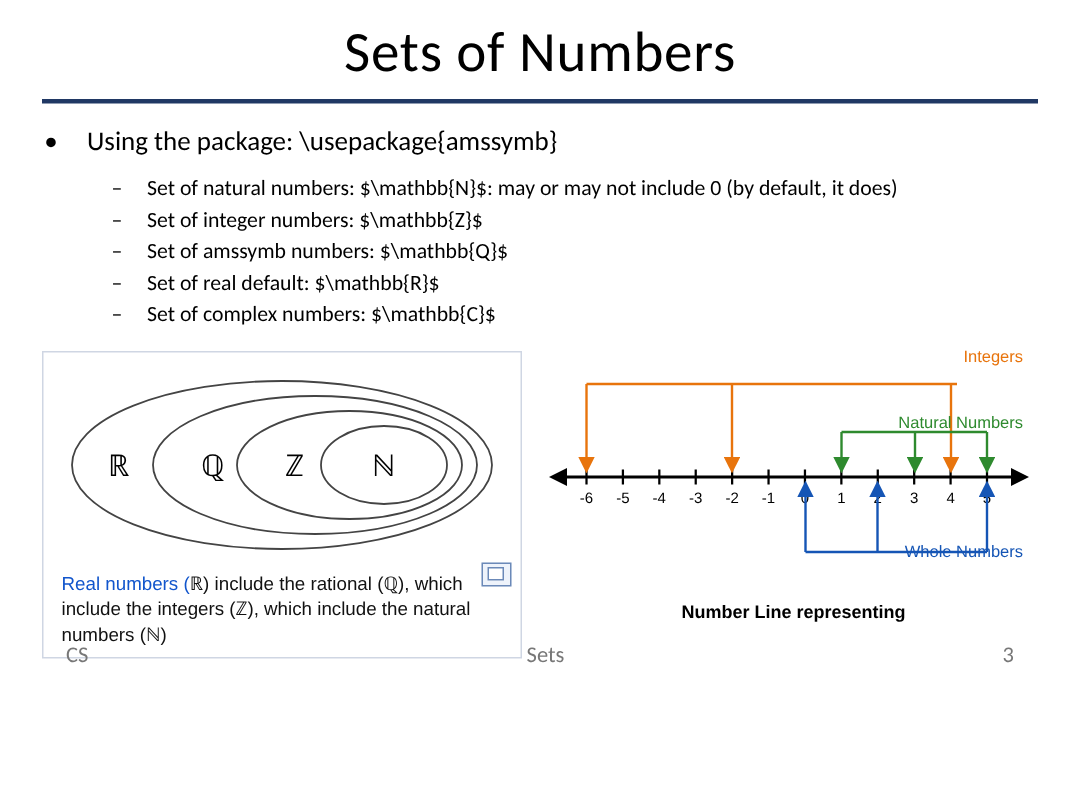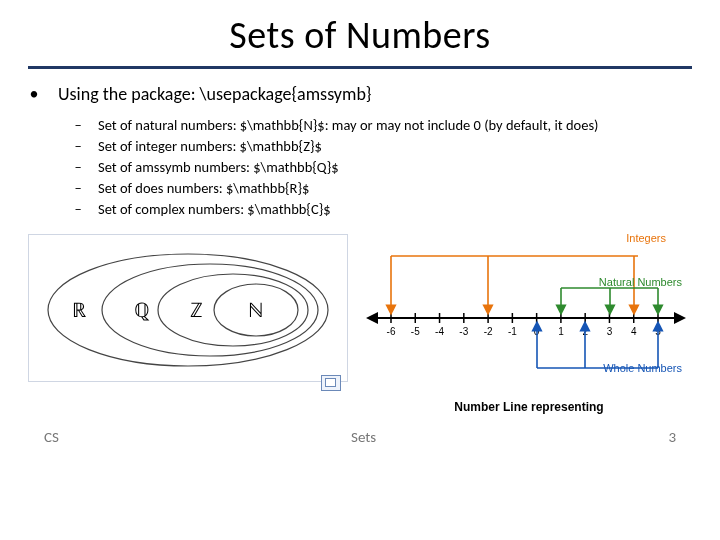--- a/index.html
+++ b/index.html
@@ -14,21 +14,21 @@
   .bullet-l2 .mk { width: 12px; text-align: center; }
   .figrow { display: flex; gap: 18px; margin-top: 14px; align-items: flex-start; }
   .venn { width: 320px; border: 1px solid #cfd6e3; background: #fff; position: relative; padding: 10px 6px 6px 6px; }
   .venn svg { display: block; margin: 0 auto; }
   .venn-cap { font-family: Arial, sans-serif; font-size: 12.5px; color: #111; padding: 6px 6px 0 6px; line-height: 1.35; }
   .venn-cap .sym { font-family: 'Times New Roman', serif; }
   .enl { position: absolute; right: 6px; top: 140px; width: 20px; height: 16px; border: 1px solid #6b89b8; background: #eef3fb; }
   .enl::before { content: ""; position: absolute; left: 3px; top: 2px; width: 9px; height: 7px; border: 1px solid #6b89b8; background: #fff; }
   .numline { flex: 1; position: relative; padding-top: 4px; }
   .nl-lbl { position: absolute; font-size: 11px; font-family: Arial, sans-serif; }
-  .lbl-int { color: #e8740c; right: 26px; top: -2px; }
+  .lbl-int { color: #e8740c; right: 10px; top: -2px; }
   .lbl-nat { color: #2e8a2e; right: 10px; top: 42px; }
   .lbl-whl { color: #1555b5; right: 10px; top: 128px; }
   .nl-caption { text-align: center; font-size: 12px; font-weight: 700; margin-top: 8px; font-family: Arial, sans-serif; }
   .footer { position: absolute; left: 0; bottom: 10px; width: 720px; display: flex; justify-content: space-between; padding: 0 44px; font-size: 15px; color: #777; }
 </style>
 </head>
 <body>
 
 <div class="slide">
   <h1 class="title">Sets of Numbers</h1>
@@ -46,21 +46,21 @@
     <div class="bullet-l2">
         <span class="mk">–</span>
         <span>Set of integer numbers: $\mathbb{Z}$</span>
       </div>
     <div class="bullet-l2">
         <span class="mk">–</span>
         <span>Set of amssymb numbers: $\mathbb{Q}$</span>
       </div>
     <div class="bullet-l2">
         <span class="mk">–</span>
-        <span>Set of does numbers: $\mathbb{R}$</span>
+        <span>Set of real default: $\mathbb{R}$</span>
       </div>
     <div class="bullet-l2">
         <span class="mk">–</span>
         <span>Set of complex numbers: $\mathbb{C}$</span>
       </div>
   </div>
 
   <div class="figrow">
 
     <div class="venn">
@@ -68,20 +68,23 @@
         <ellipse cx="150" cy="65" rx="140" ry="56" fill="none" stroke="#444" stroke-width="1.2"></ellipse>
         <ellipse cx="172" cy="65" rx="108" ry="46" fill="none" stroke="#444" stroke-width="1.2"></ellipse>
         <ellipse cx="195" cy="65" rx="75" ry="36" fill="none" stroke="#444" stroke-width="1.2"></ellipse>
         <ellipse cx="218" cy="65" rx="42" ry="26" fill="none" stroke="#444" stroke-width="1.2"></ellipse>
         <text x="34" y="72" font-family="'Times New Roman',serif" font-size="20">ℝ</text>
         <text x="96" y="72" font-family="'Times New Roman',serif" font-size="20">ℚ</text>
         <text x="152" y="72" font-family="'Times New Roman',serif" font-size="20">ℤ</text>
         <text x="210" y="72" font-family="'Times New Roman',serif" font-size="20">ℕ</text>
       </svg>
       <div class="enl"></div>
+      <div class="venn-cap">
+        <span style="color:#1155cc">Real numbers (</span><span class="sym">ℝ</span><span>) include the rational (</span><span class="sym">ℚ</span><span>), which include the integers (</span><span class="sym">ℤ</span><span>), which include the natural numbers (</span><span class="sym">ℕ</span><span>)</span>
+      </div>
     </div>
 
     <div class="numline">
       <span class="nl-lbl lbl-int">Integers</span>
       <span class="nl-lbl lbl-nat">Natural Numbers</span>
       <span class="nl-lbl lbl-whl">Whole Numbers</span>
 
       <svg width="320" height="150" viewBox="0 0 320 150">
         <defs>
           <marker id="ah" viewBox="0 0 10 10" refX="5" refY="5" markerWidth="6" markerHeight="6" orient="auto-start-reverse">

